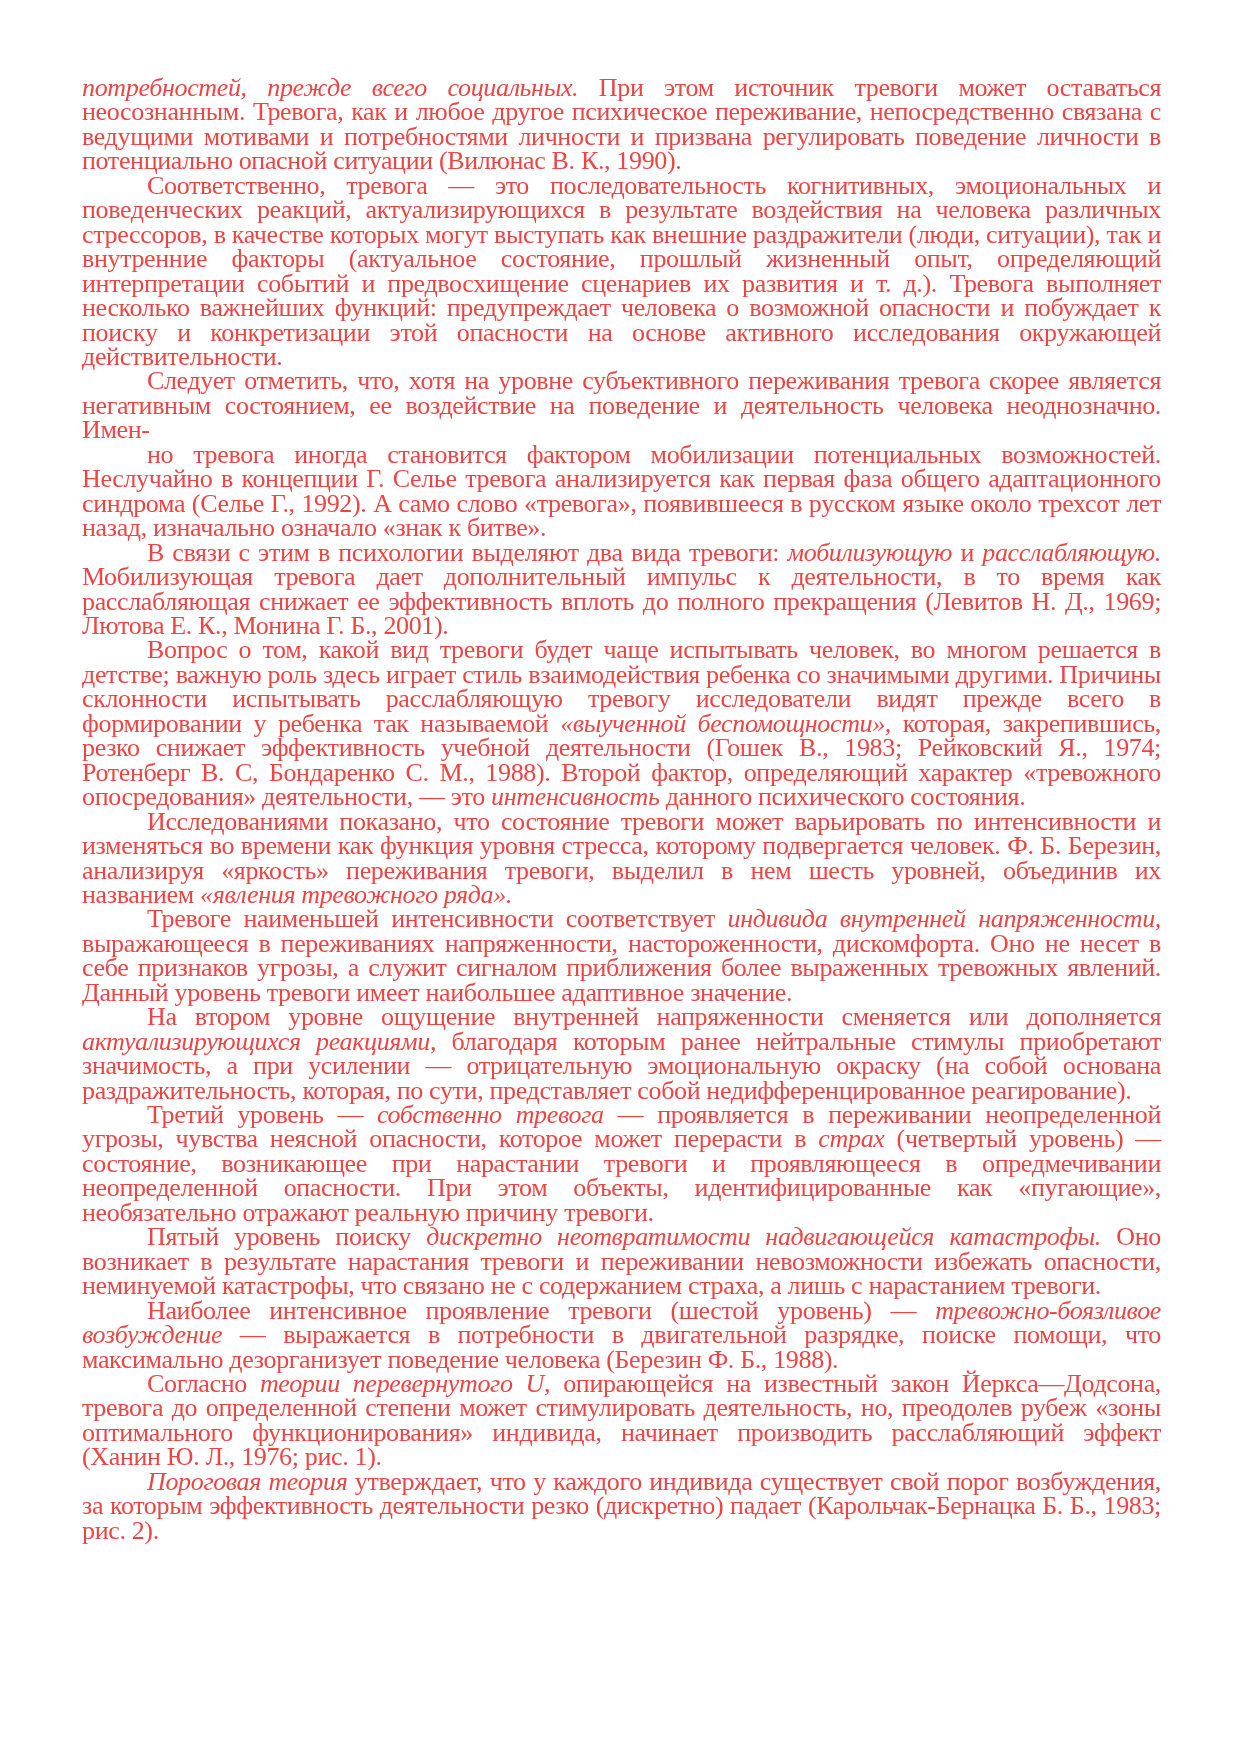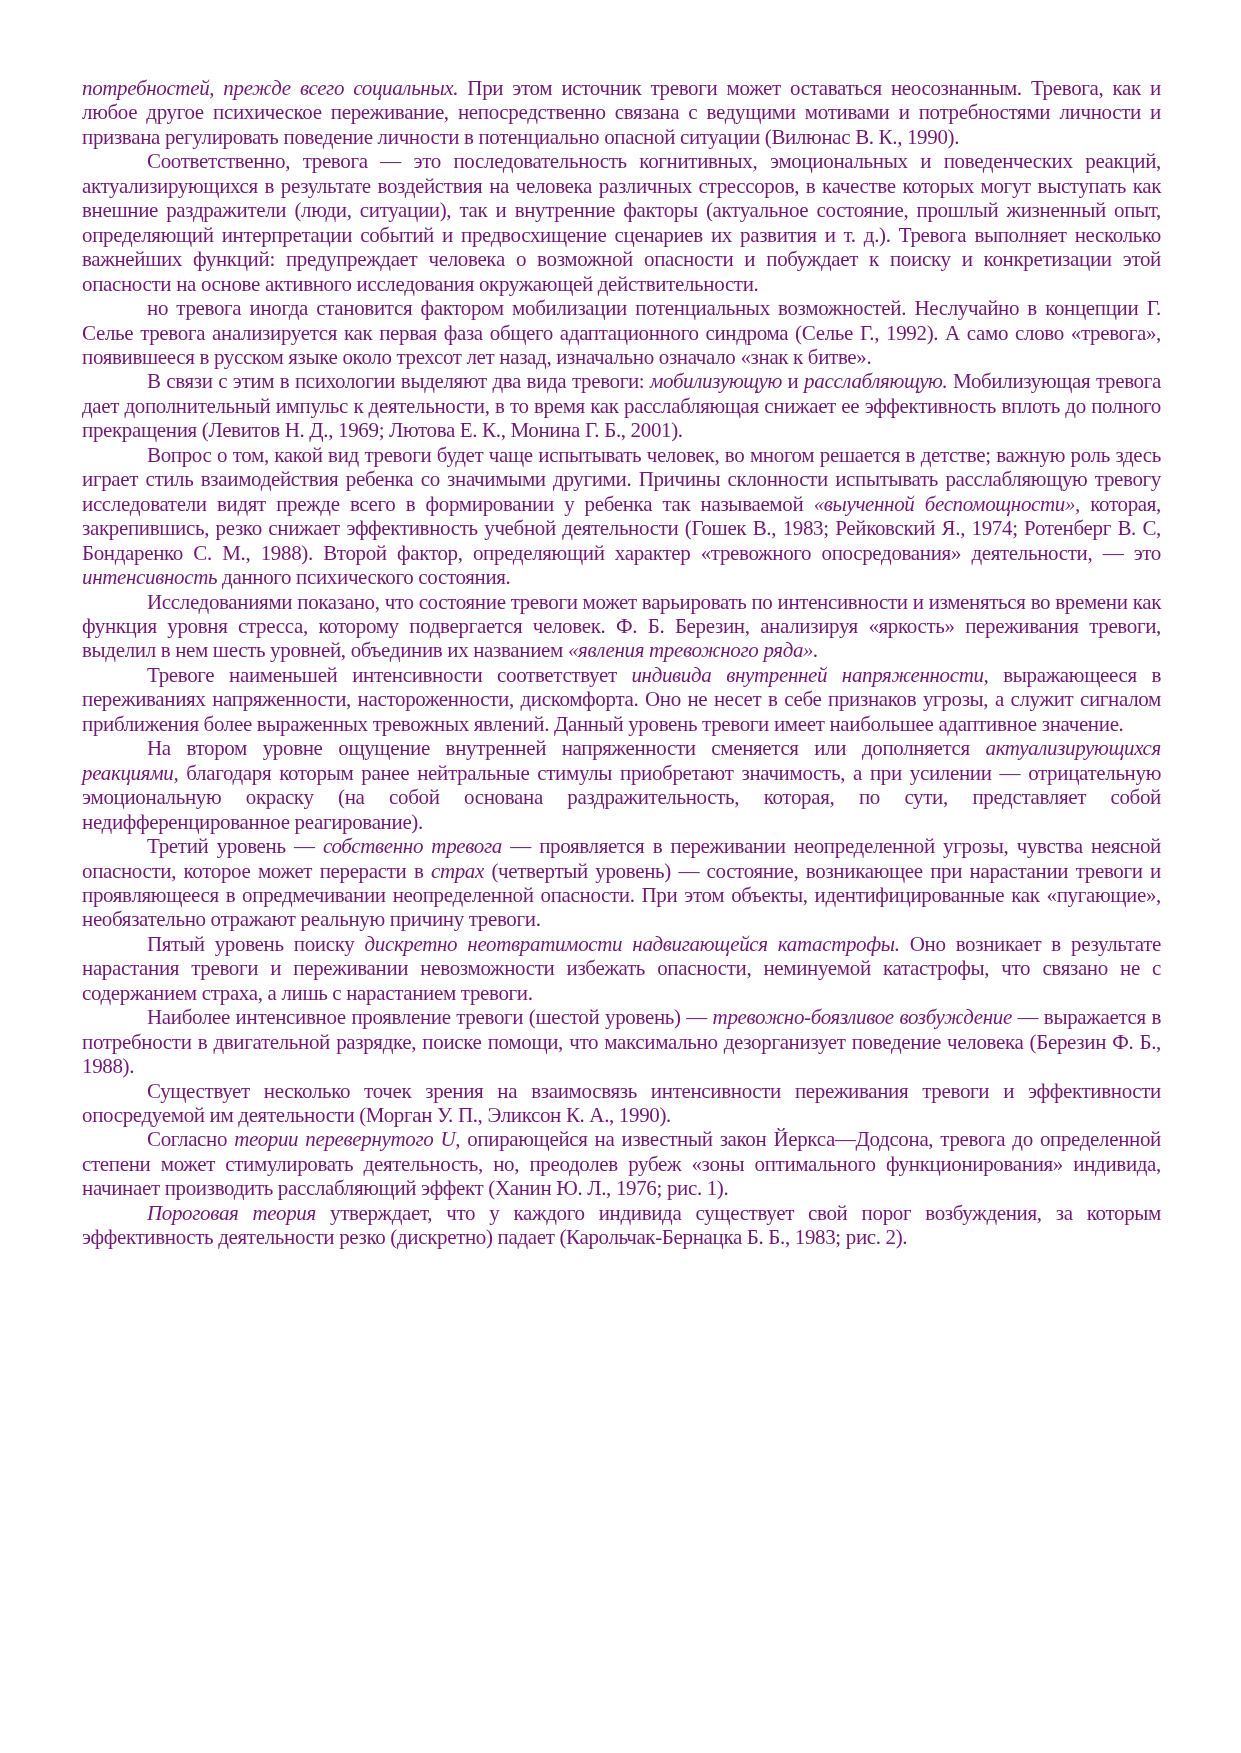--- a/index.html
+++ b/index.html
@@ -3,41 +3,44 @@
 <meta charset="utf-8">
 <style>
   html, body { margin: 0; padding: 0; background: #ffffff; }
   body { width: 1241px; height: 1753px; overflow: hidden; position: relative; }
   .page {
     position: absolute;
     left: 82px;
     top: 76px;
     width: 1079px;
     font-family: "Liberation Serif", "DejaVu Serif", serif;
-    font-size: 21px;
+    font-size: 26px;
     line-height: 24.45px;
-    color: #701a75;
+    color: #ef4444;
     text-align: justify;
     letter-spacing: -0.35px;
     word-spacing: 0px;
   }
   .page p { margin: 0; }
   .page p.indent { text-indent: 65px; }
   .page p.noindent { text-indent: 0; }
   .page em { font-style: italic; }
 </style>
 </head>
 <body>
 
 <div class="page">
   <p class="noindent">
     <em>потребностей, прежде всего социальных.</em><span> При этом источник тревоги может оставаться неосознанным. Тревога, как и любое другое психическое переживание, непосредственно связана с ведущими мотивами и потребностями личности и призвана регулировать поведение личности в потенциально опасной ситуации (Вилюнас В. К., 1990).</span>
   </p>
   <p class="indent">
     <span>Соответственно, тревога — это последовательность когнитивных, эмоциональных и поведенческих реакций, актуализирующихся в результате воздействия на человека различных стрессоров, в качестве которых могут выступать как внешние раздражители (люди, ситуации), так и внутренние факторы (актуальное состояние, прошлый жизненный опыт, определяющий интерпретации событий и предвосхищение сценариев их развития и т. д.). Тревога выполняет несколько важнейших функций: предупреждает человека о возможной опасности и побуждает к поиску и конкретизации этой опасности на основе активного исследования окружающей действительности.</span>
+  </p>
+  <p class="indent">
+    <span>Следует отметить, что, хотя на уровне субъективного переживания тревога скорее является негативным состоянием, ее воздействие на поведение и деятельность человека неоднозначно. Имен-</span>
   </p>
   <p class="indent">
     <span>но тревога иногда становится фактором мобилизации потенциальных возможностей. Неслучайно в концепции Г. Селье тревога анализируется как первая фаза общего адаптационного синдрома (Селье Г., 1992). А само слово «тревога», появившееся в русском языке около трехсот лет назад, изначально означало «знак к битве».</span>
   </p>
   <p class="indent">
     <span>В связи с этим в психологии выделяют два вида тревоги: </span><em>мобилизующую</em><span> и </span><em>расслабляющую.</em><span> Мобилизующая тревога дает дополнительный импульс к деятельности, в то время как расслабляющая снижает ее эффективность вплоть до полного прекращения (Левитов Н. Д., 1969; Лютова Е. К., Монина Г. Б., 2001).</span>
   </p>
   <p class="indent">
     <span>Вопрос о том, какой вид тревоги будет чаще испытывать человек, во многом решается в детстве; важную роль здесь играет стиль взаимодействия ребенка со значимыми другими. Причины склонности испытывать расслабляющую тревогу исследователи видят прежде всего в формировании у ребенка так называемой </span><em>«выученной беспомощности»,</em><span> которая, закрепившись, резко снижает эффективность учебной деятельности (Гошек В., 1983; Рейковский Я., 1974; Ротенберг В. С, Бондаренко С. М., 1988). Второй фактор, определяющий характер «тревожного опосредования» деятельности, — это </span><em>интенсивность</em><span> данного психического состояния.</span>
   </p>
@@ -53,21 +56,18 @@
   <p class="indent">
     <span>Третий уровень — </span><em>собственно тревога</em><span> — проявляется в переживании неопределенной угрозы, чувства неясной опасности, которое может перерасти в </span><em>страх</em><span> (четвертый уровень) — состояние, возникающее при нарастании тревоги и проявляющееся в опредмечивании неопределенной опасности. При этом объекты, идентифицированные как «пугающие», необязательно отражают реальную причину тревоги.</span>
   </p>
   <p class="indent">
     <span>Пятый уровень поиску </span><em>дискретно неотвратимости надвигающейся катастрофы.</em><span> Оно возникает в результате нарастания тревоги и переживании невозможности избежать опасности, неминуемой катастрофы, что связано не с содержанием страха, а лишь с нарастанием тревоги.</span>
   </p>
   <p class="indent">
     <span>Наиболее интенсивное проявление тревоги (шестой уровень) — </span><em>тревожно-боязливое возбуждение</em><span> — выражается в потребности в двигательной разрядке, поиске помощи, что максимально дезорганизует поведение человека (Березин Ф. Б., 1988).</span>
   </p>
   <p class="indent">
-    <span>Существует несколько точек зрения на взаимосвязь интенсивности переживания тревоги и эффективности опосредуемой им деятельности (Морган У. П., Эликсон К. А., 1990).</span>
-  </p>
-  <p class="indent">
     <span>Согласно </span><em>теории перевернутого U,</em><span> опирающейся на известный закон Йеркса—Додсона, тревога до определенной степени может стимулировать деятельность, но, преодолев рубеж «зоны оптимального функционирования» индивида, начинает производить расслабляющий эффект (Ханин Ю. Л., 1976; рис. 1).</span>
   </p>
   <p class="indent">
     <em>Пороговая теория</em><span> утверждает, что у каждого индивида существует свой порог возбуждения, за которым эффективность деятельности резко (дискретно) падает (Карольчак-Бернацка Б. Б., 1983; рис. 2).</span>
   </p>
 </div>
 
 </body></html>

